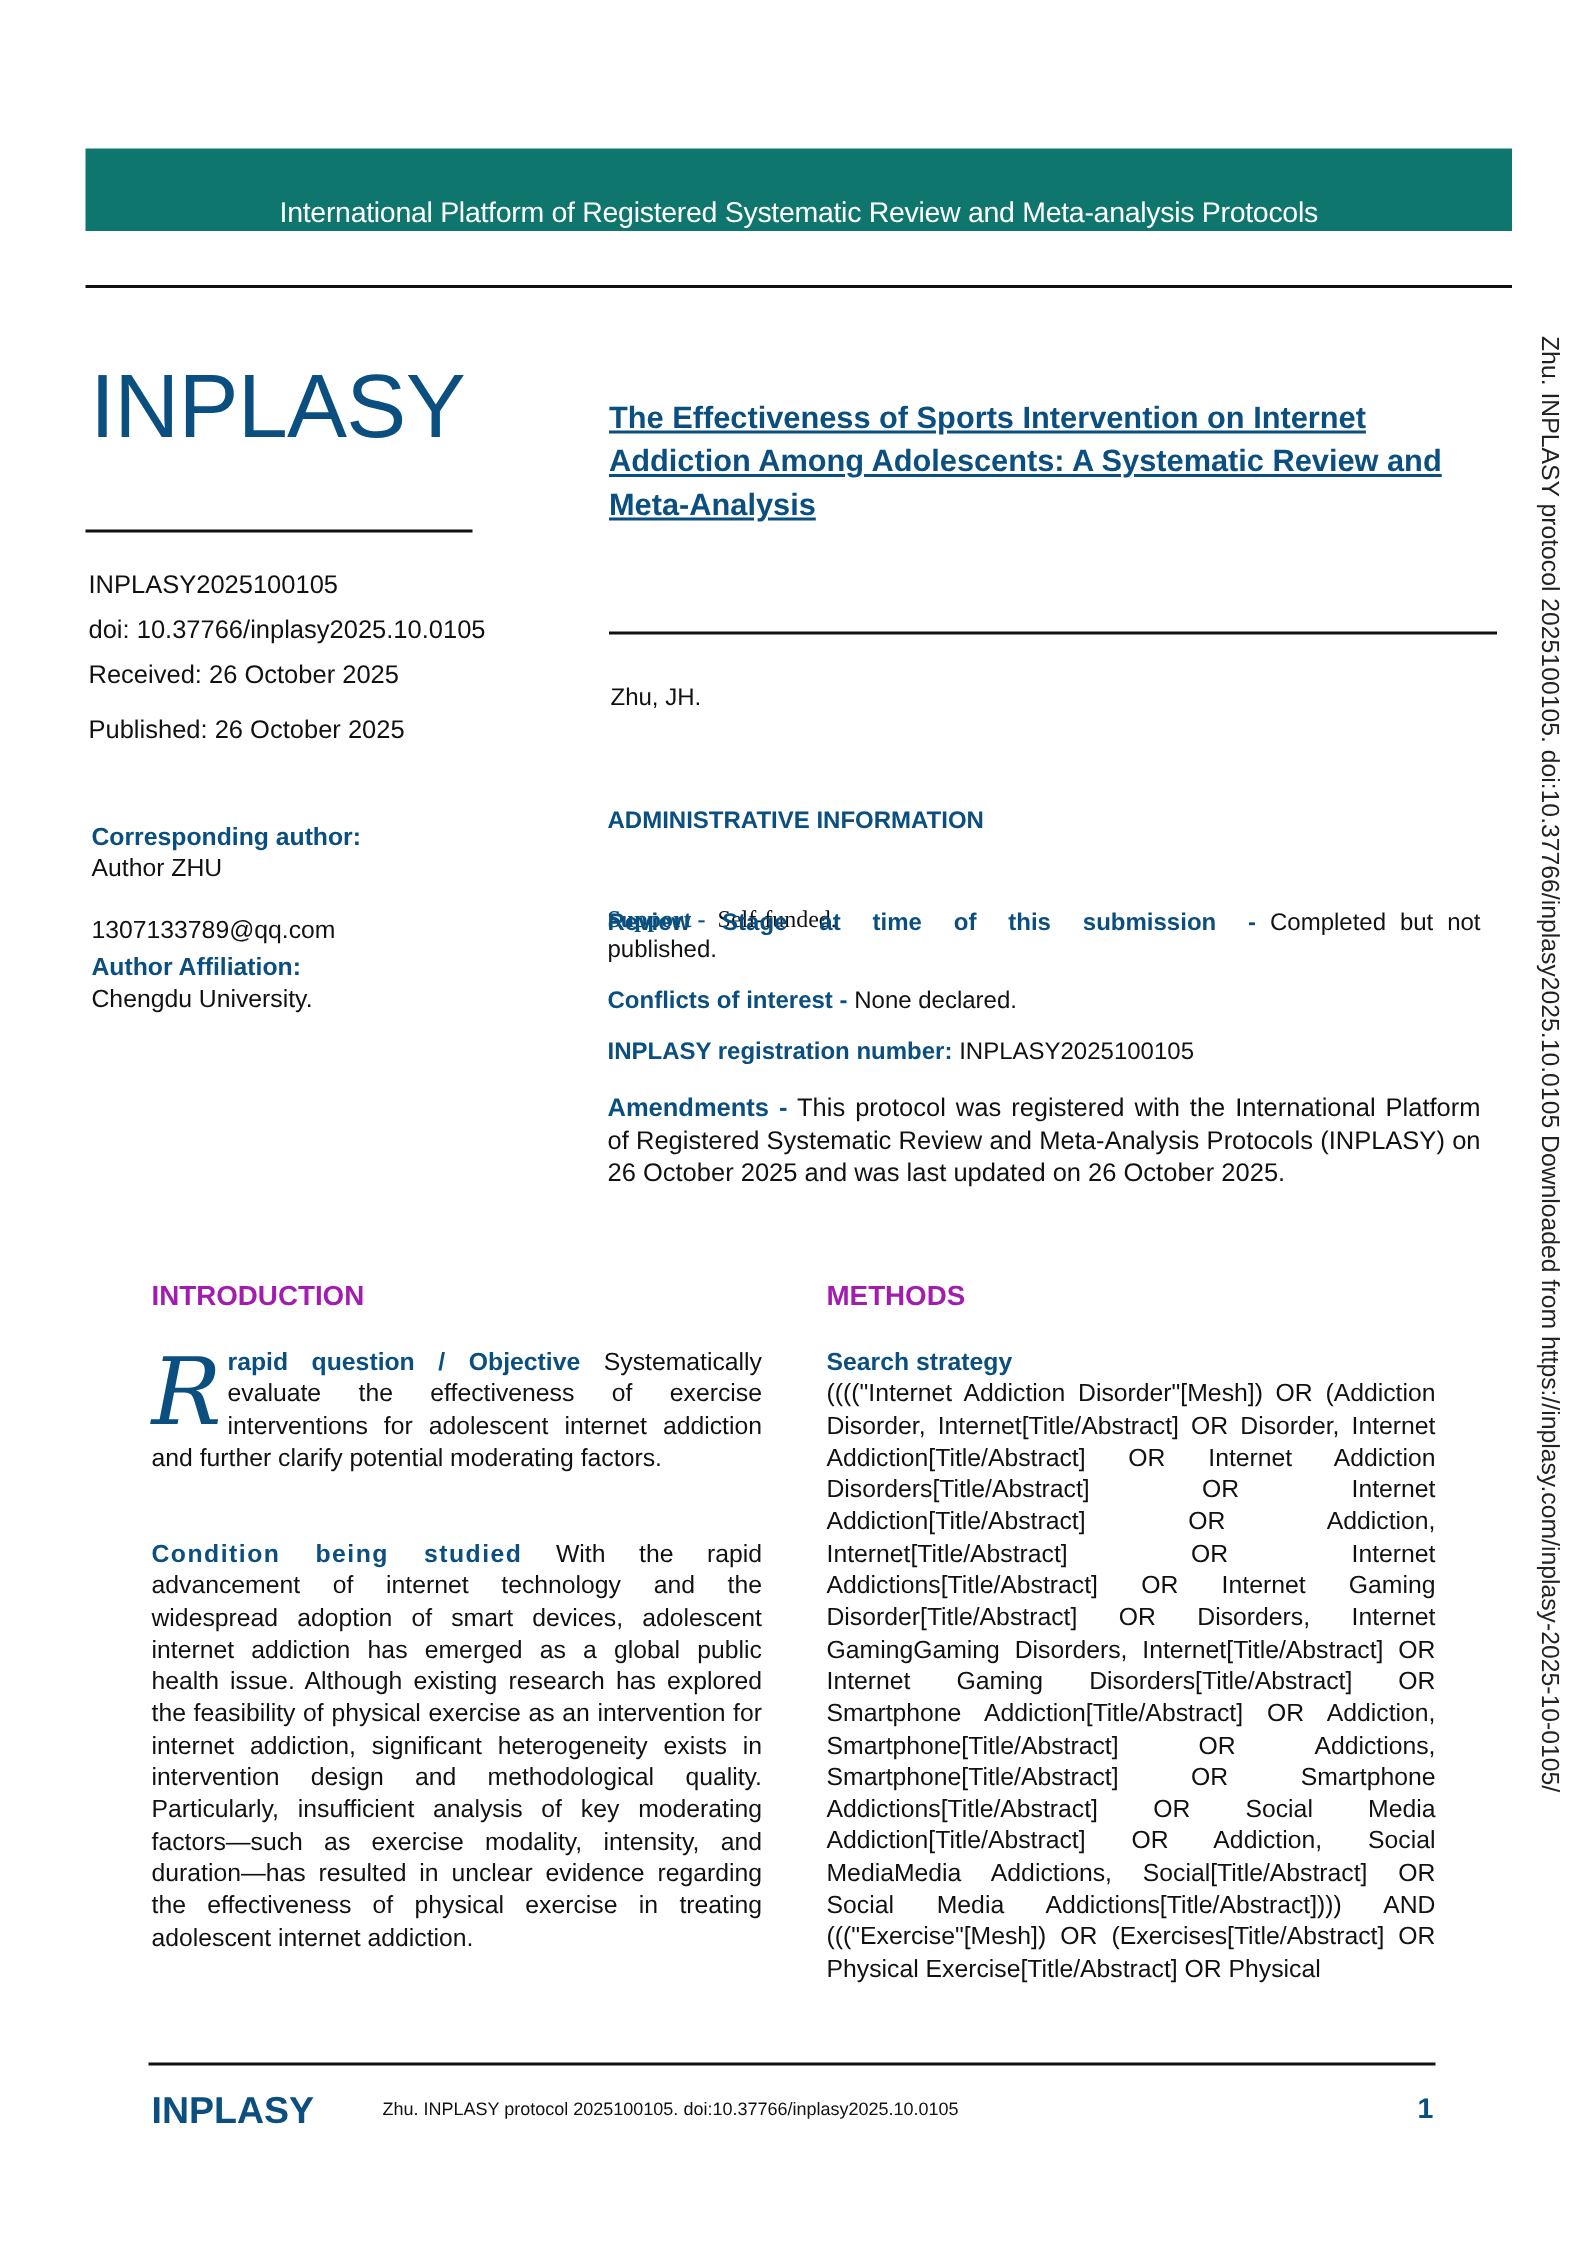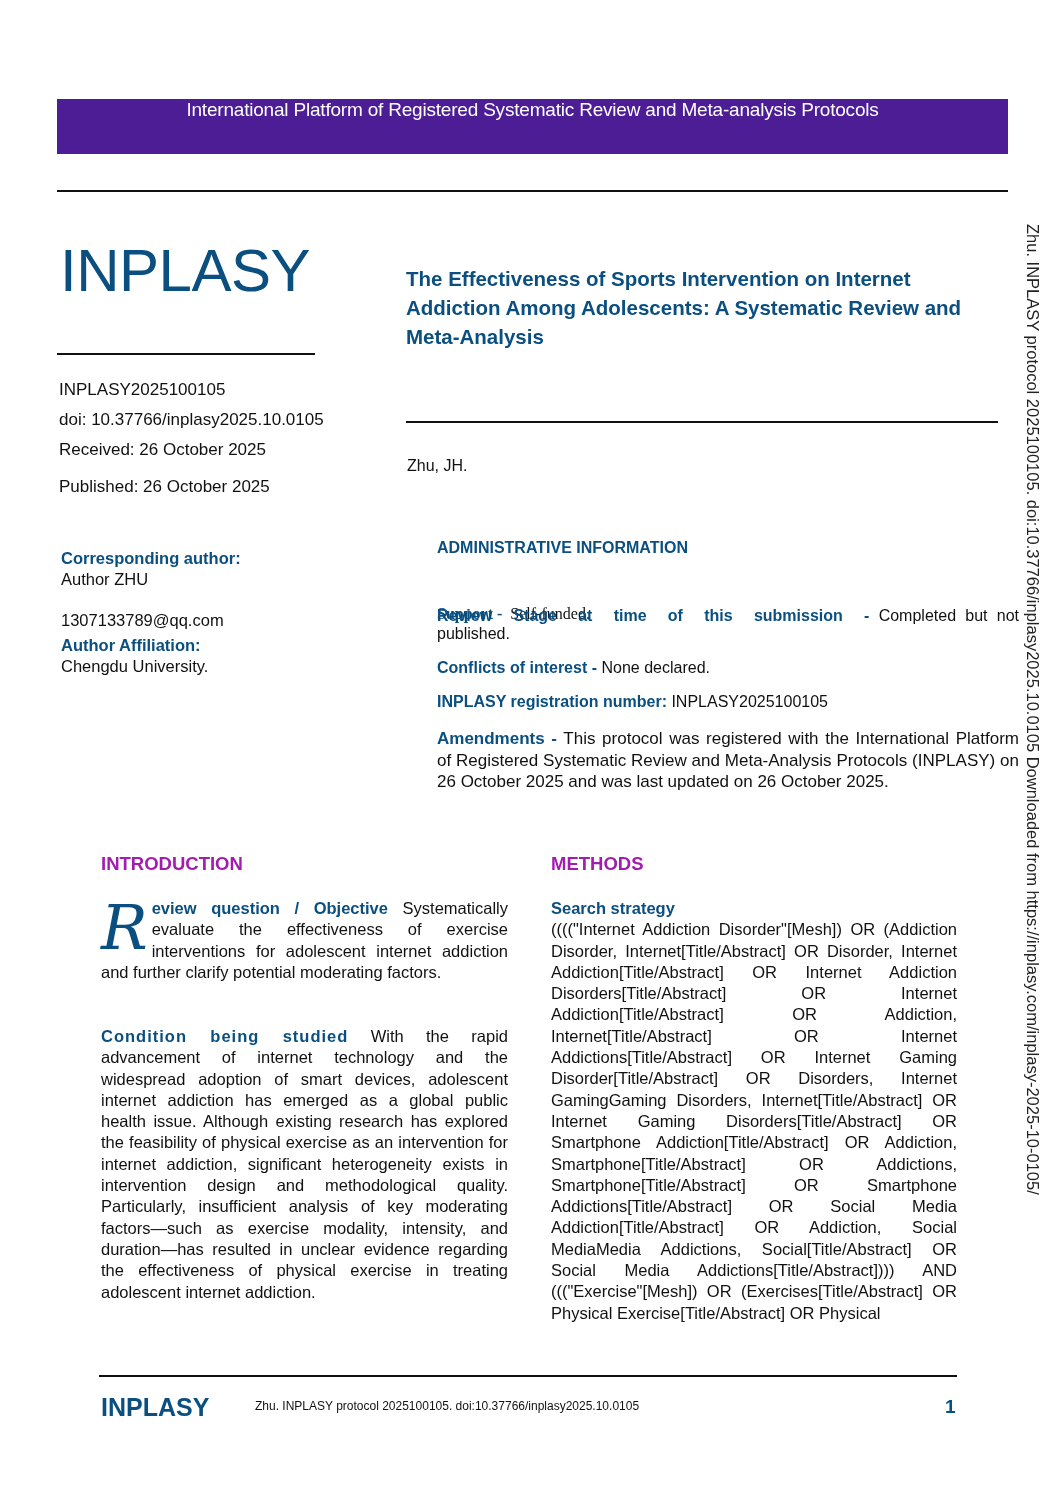--- a/index.html
+++ b/index.html
@@ -1,29 +1,29 @@
 <!DOCTYPE html>
 <html><head>
   <meta charset="utf-8">
   <style>
     html, body { margin: 0; padding: 0; background: #ffffff; }
     body { width: 1058px; height: 1497px; position: relative; overflow: hidden;
            font-family: "Liberation Sans", sans-serif; color: #111; }
     .abs { position: absolute; }
-    .banner { left: 57px; top: 99px; width: 951px; height: 55px; background: #4c1d95;
-              color: #fff; font-size: 19px; display: flex; align-items: flex-start; justify-content: center;
+    .banner { left: 57px; top: 99px; width: 951px; height: 55px; background: #0f766e;
+              color: #fff; font-size: 19px; display: flex; align-items: flex-end; justify-content: center;
               letter-spacing: -0.2px; }
     .rule { background: #111; height: 2px; }
     .logo { left: 60px; top: 236px; font-size: 60px; color: #0a4f80; letter-spacing: -0.5px; }
     .meta { left: 59px; font-size: 17px; color: #111; }
-    .title { left: 406px; top: 264px; width: 590px; font-size: 20.5px; font-weight: bold; color: #0a4f80; line-height: 29px; }
+    .title { left: 406px; top: 264px; width: 590px; font-size: 20.5px; font-weight: bold; color: #0a4f80; line-height: 29px; text-decoration: underline; }
     .author { left: 407px; top: 457px; font-size: 16px; }
     .label { color: #0a4f80; font-weight: bold; }
     .side { left: 61px; font-size: 16.5px; line-height: 21px; }
-    .admin { left: 405px; width: 582px; font-size: 16px; line-height: 18px; text-align: justify; margin-left: 32px; }
+    .admin { left: 405px; width: 582px; font-size: 16px; line-height: 18px; text-align: justify; }
     .section-head { font-size: 18.5px; font-weight: bold; color: #a21caf; }
     .col { font-size: 16.5px; line-height: 21.3px; text-align: justify; }
     .dropcap { float: left; font-family: "DejaVu Serif", serif; font-style: italic; font-size: 62px;
                line-height: 52px; color: #0a4f80; margin: 4px 4px 0 0; }
     .vert { left: 1042px; top: 224px; transform-origin: left top; transform: rotate(90deg);
             white-space: nowrap; font-size: 16.5px; color: #222; }
     .footer-logo { left: 101px; top: 1393px; font-size: 25px; font-weight: bold; color: #0a4f80; }
     .footer-cite { left: 255px; top: 1399px; font-size: 12px; }
     .footer-page { left: 945px; top: 1396px; font-size: 19px; font-weight: bold; color: #0a4f80; }
   </style>
@@ -76,21 +76,21 @@
   <span>INPLASY2025100105</span>
 </div>
 <div class="abs admin" style="top:728px; line-height:21.5px; font-size:17px;">
   <span class="label">Amendments -</span>
   <span>This protocol was registered with the International Platform of Registered Systematic Review and Meta-Analysis Protocols (INPLASY) on 26 October 2025 and was last updated on 26 October 2025.</span>
 </div>
 
 <div class="abs section-head" style="left:101px; top:853px;">INTRODUCTION</div>
 <div class="abs col" style="left:101px; top:898px; width:407px;">
   <span class="dropcap">R</span>
-  <span class="label">eview question / Objective</span>
+  <span class="label">rapid question / Objective</span>
   <span>Systematically evaluate the effectiveness of exercise interventions for adolescent internet addiction and further clarify potential moderating factors.</span>
 </div>
 <div class="abs col" style="left:101px; top:1026px; width:407px;">
   <span class="label" style="letter-spacing:1px;">Condition being studied</span>
   <span>With the rapid advancement of internet technology and the widespread adoption of smart devices, adolescent internet addiction has emerged as a global public health issue. Although existing research has explored the feasibility of physical exercise as an intervention for internet addiction, significant heterogeneity exists in intervention design and methodological quality. Particularly, insufficient analysis of key moderating factors—such as exercise modality, intensity, and duration—has resulted in unclear evidence regarding the effectiveness of physical exercise in treating adolescent internet addiction.</span>
 </div>
 
 <div class="abs section-head" style="left:551px; top:853px;">METHODS</div>
 <div class="abs col" style="left:551px; top:898px; width:406px;">
   <div class="label">Search strategy</div>

